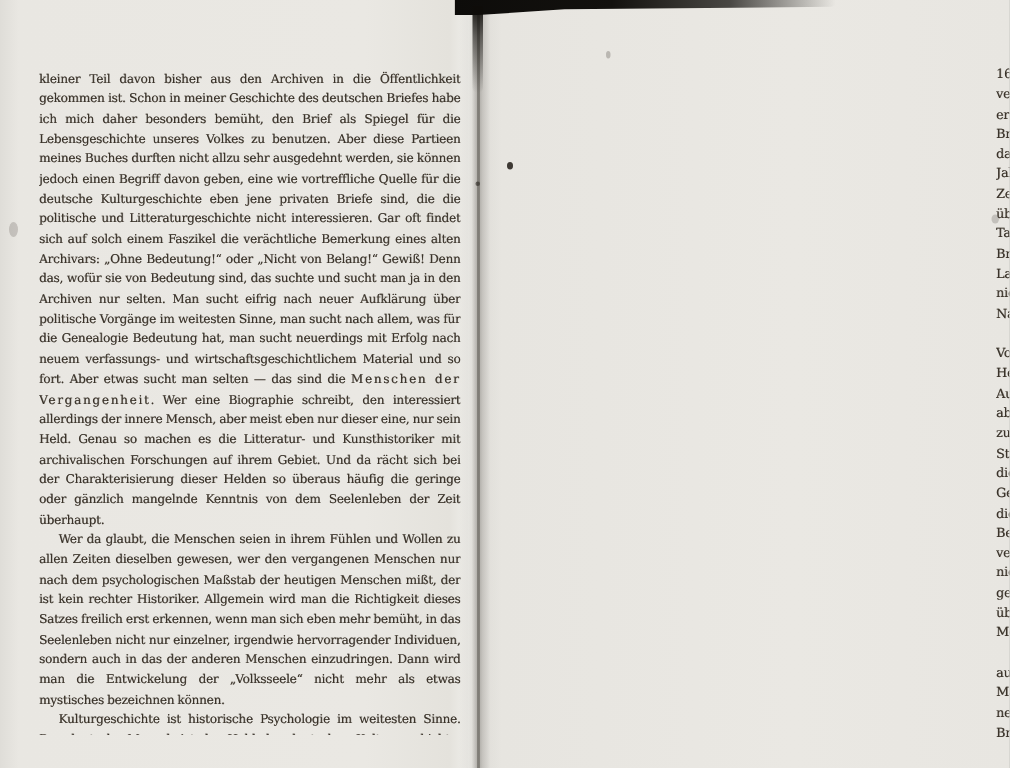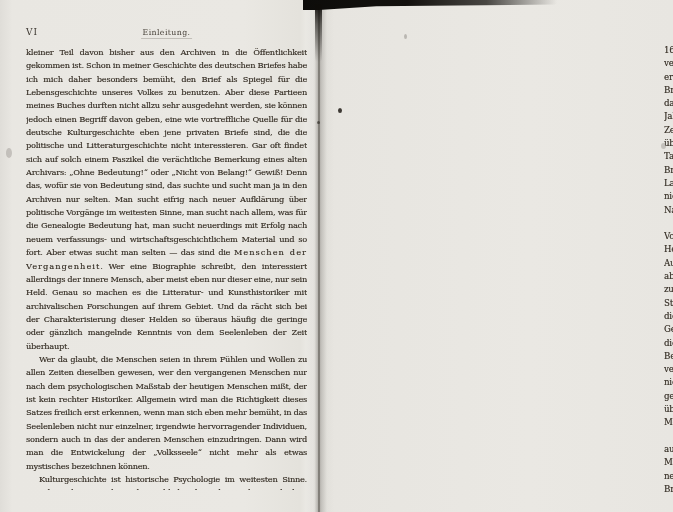--- a/index.html
+++ b/index.html
@@ -41,24 +41,20 @@
   .para{margin:0;}
   .para.indent{text-indent:13px;}
   .sperr{letter-spacing:1.1px;}
 </style>
 </head>
 <body>
 
 <div id="stage">
 
   <div class="page page-left">
-    <div class="pagehead pagehead-left">
-      <span class="folio">VI</span>
-      <span class="running">Einleitung.</span>
-    </div>
     <div class="textblock textblock-left" id="left-text">
         <p class="para"><span>kleiner Teil davon bisher aus den Archiven in die Öffentlichkeit gekommen ist. Schon in meiner Geschichte des deutschen Briefes habe ich mich daher besonders bemüht, den Brief als Spiegel für die Lebensgeschichte unseres Volkes zu benutzen. Aber diese Partieen meines Buches durften nicht allzu sehr ausgedehnt werden, sie können jedoch einen Begriff davon geben, eine wie vortreffliche Quelle für die deutsche Kulturgeschichte eben jene privaten Briefe sind, die die politische und Litteraturgeschichte nicht interessieren. Gar oft findet sich auf solch einem Faszikel die verächtliche Bemerkung eines alten Archivars: „Ohne Bedeutung!“ oder „Nicht von Belang!“ Gewiß! Denn das, wofür sie von Bedeutung sind, das suchte und sucht man ja in den Archiven nur selten. Man sucht eifrig nach neuer Aufklärung über politische Vorgänge im weitesten Sinne, man sucht nach allem, was für die Genealogie Bedeutung hat, man sucht neuerdings mit Erfolg nach neuem verfassungs- und wirtschaftsgeschichtlichem Material und so fort. Aber etwas sucht man selten — das sind die </span><span class="sperr">Menschen der Vergangenheit</span><span>. Wer eine Biographie schreibt, den interessiert allerdings der innere Mensch, aber meist eben nur dieser eine, nur sein Held. Genau so machen es die Litteratur- und Kunsthistoriker mit archivalischen Forschungen auf ihrem Gebiet. Und da rächt sich bei der Charakterisierung dieser Helden so überaus häufig die geringe oder gänzlich mangelnde Kenntnis von dem Seelenleben der Zeit überhaupt.</span></p>
         <p class="para indent"><span>Wer da glaubt, die Menschen seien in ihrem Fühlen und Wollen zu allen Zeiten dieselben gewesen, wer den vergangenen Menschen nur nach dem psychologischen Maßstab der heutigen Menschen mißt, der ist kein rechter Historiker. Allgemein wird man die Richtigkeit dieses Satzes freilich erst erkennen, wenn man sich eben mehr bemüht, in das Seelenleben nicht nur einzelner, irgendwie hervorragender Individuen, sondern auch in das der anderen Menschen einzudringen. Dann wird man die Entwickelung der „Volksseele“ nicht mehr als etwas mystisches bezeichnen können.</span></p>
         <p class="para indent"><span>Kulturgeschichte ist historische Psychologie im weitesten Sinne. Der deutsche Mensch ist der Held der deutschen Kulturgeschichte. Und hierfür eben sind die Privatbriefe eine so vortreffliche Quelle. Daneben sind sie von größtem Wert für die Kenntnis des privaten äußeren Lebens, der materiellen Lebenshaltung, der Geselligkeit, des Familienlebens und so fort. Ihr Wert steigt in beiden Beziehungen mit ihrem Alter. Gerade für das Mittelalter fließen die Quellen in dieser Hinsicht sehr spärlich; hier schien mir die Erschließung neuer Quellen am dringlichsten.</span></p>
       </div>
   </div>
 
   <div class="page page-right">
     <div class="pagehead pagehead-right">
       

